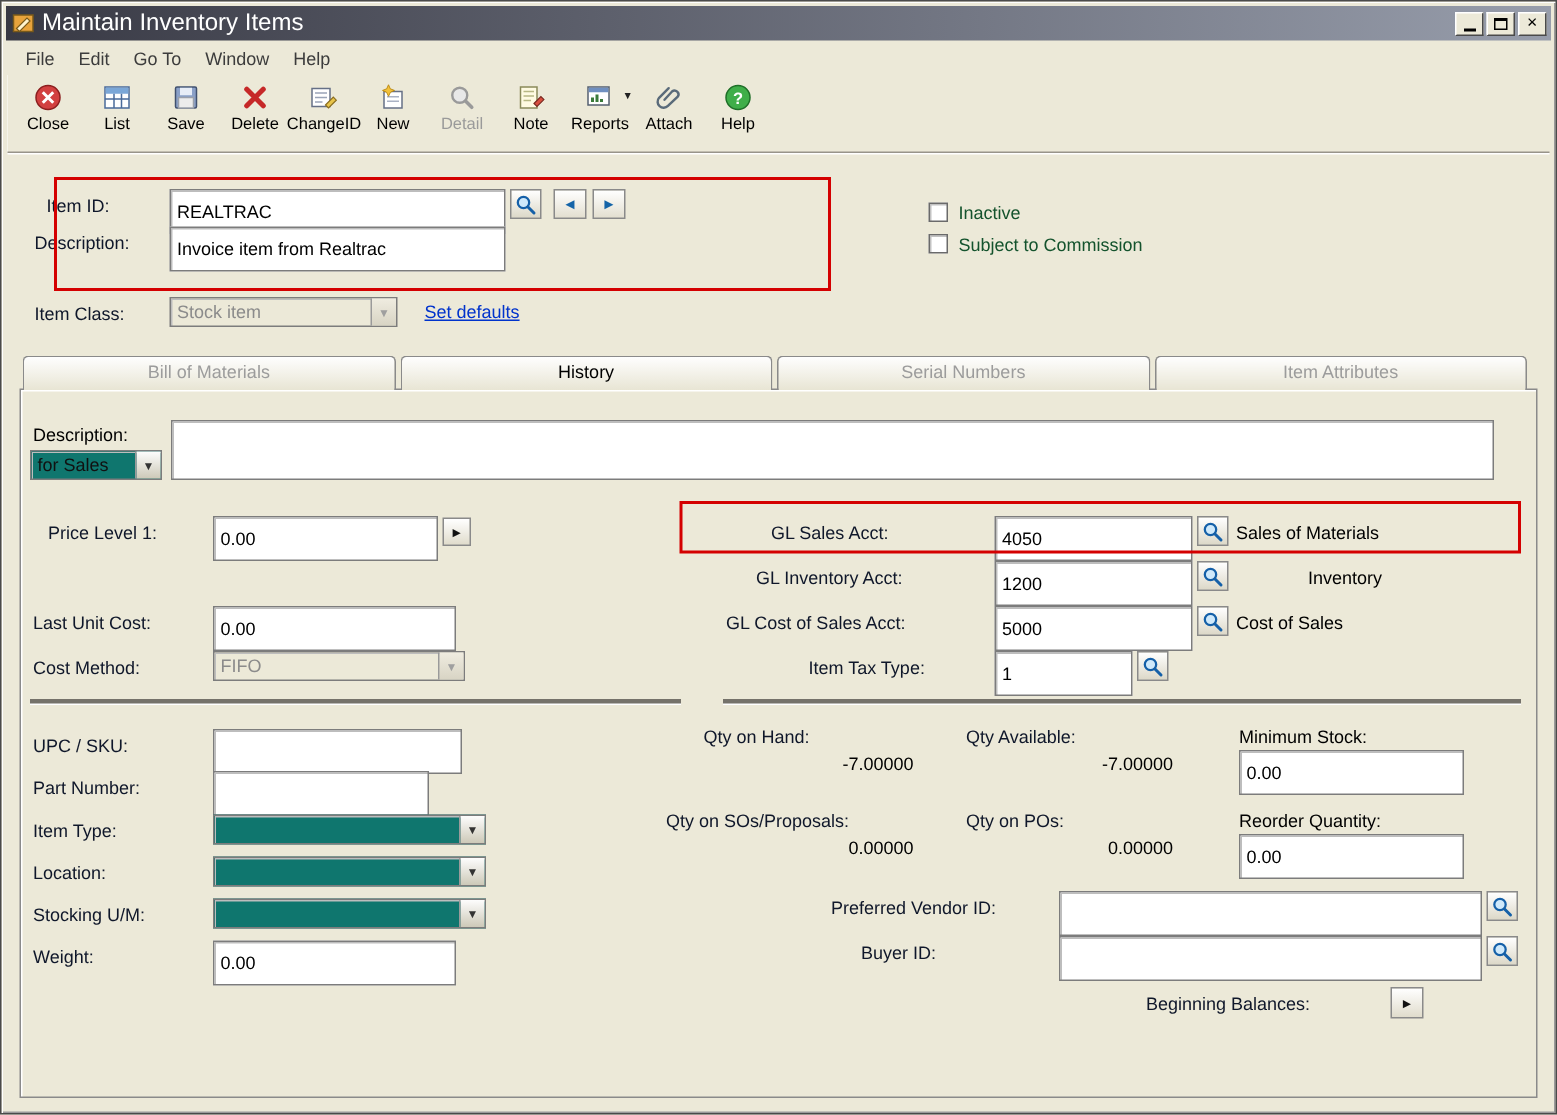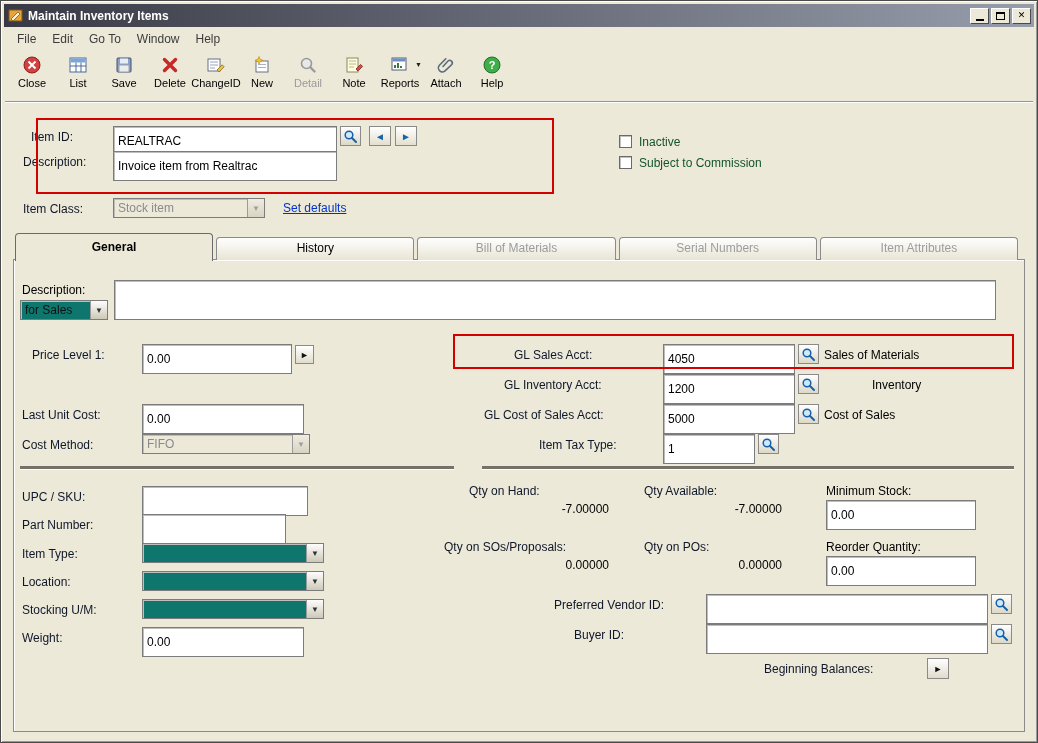--- a/index.html
+++ b/index.html
@@ -1,21 +1,21 @@
 <!DOCTYPE html>
 <html><head>
 <meta charset="utf-8">
 <style>
   *{box-sizing:border-box;margin:0;padding:0}
   html,body{width:1038px;height:743px;overflow:hidden}
   body{font-family:"Liberation Sans","DejaVu Sans",sans-serif;font-size:12px;color:#111;background:#ece9d8}
   .window{position:absolute;inset:0;background:#ece9d8;border:1px solid #4a4a4a;box-shadow:inset 1px 1px 0 #ffffff, inset -1px -1px 0 #9a9a9a}
   .titlebar{position:absolute;left:3px;top:3px;right:3px;height:23px;background:linear-gradient(to right,#383944,#979dab);display:flex;align-items:center;padding:0 3px;color:#fff}
   .title-icon{width:16px;height:16px;display:inline-flex;align-items:center;justify-content:center}
-  .title-text{font-weight:bold;font-size:12px;margin-left:5px;flex:1;white-space:nowrap}
+  .title-text{font-weight:normal;font-size:16px;margin-left:5px;flex:1;white-space:nowrap}
   .winbtn{width:19px;height:16px;margin-left:2px;background:#ece9d8;border:1px solid;border-color:#fff #4a4a4a #4a4a4a #fff;display:flex;align-items:center;justify-content:center;cursor:default}
   .glyph-min{width:8px;height:2px;background:#000;margin-top:9px}
   .glyph-max{width:9px;height:8px;border:1px solid #000;border-top:2px solid #000}
   .glyph-x{font-size:9px;font-weight:bold;color:#000;line-height:1}
   .menubar{position:absolute;left:4px;top:27px;right:4px;height:21px;display:flex;align-items:center;padding-left:4px}
   .menu-item{padding:3px 8px;color:#3c3c3c}
   .toolbar{position:absolute;left:4px;top:48px;right:4px;height:53px;display:flex;align-items:flex-start;padding:2px 0 0 4px;border-bottom:1px solid #98948a;box-shadow:0 1px 0 #fff}
   .tbtn{position:relative;width:46px;height:48px;display:flex;flex-direction:column;align-items:center;padding-top:3px;border-radius:2px}
   .ticon{height:22px;display:flex;align-items:center;justify-content:center}
   .tlabel{font-size:11px;margin-top:1px;color:#000;white-space:nowrap}
@@ -210,23 +210,22 @@
   <span class="cbl" style="left:638px;top:155px">Subject to Commission</span>
 
   <span class="lbl" style="left:22px;top:201px;width:86px">Item Class:</span>
   <div class="combo disabled" style="left:112px;top:197px;width:152px">
     <span class="cval">Stock item</span>
     <span class="carrow">▼</span>
   </div>
   <span class="link" style="left:282px;top:200px">Set defaults</span>
 
   <div class="tabs">
-    <div class="tab active">General</div>
+    <div class="tab disabled">Bill of Materials</div>
     <div class="tab">History</div>
-    <div class="tab disabled">Bill of Materials</div>
     <div class="tab disabled">Serial Numbers</div>
     <div class="tab disabled">Item Attributes</div>
   </div>
 
   <div class="panel">
 
     <span class="lbl-l p" style="left:8px;top:23px">Description:</span>
     <div class="combo p" style="left:6px;top:40px;width:88px">
       <span class="cval">for Sales</span>
       <span class="carrow">▼</span>

